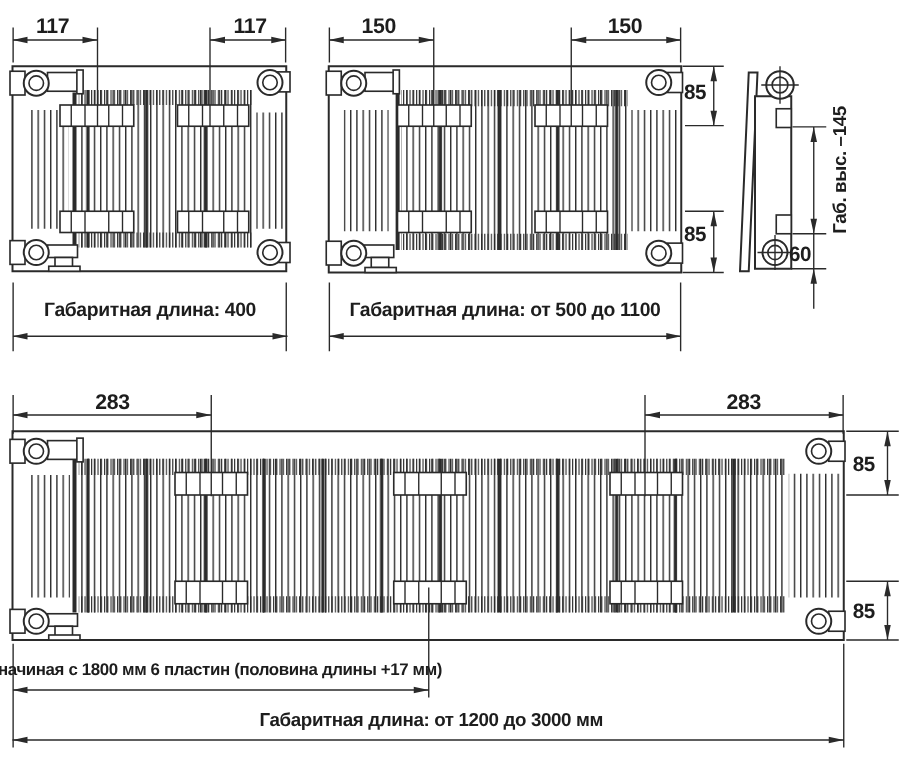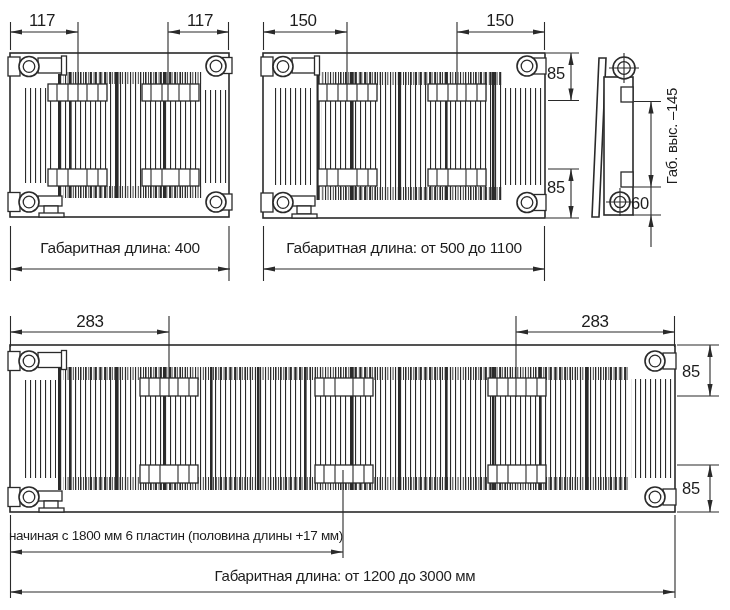--- a/index.html
+++ b/index.html
@@ -1,16 +1,16 @@
 <!DOCTYPE html>
 <html><head>
 <meta charset="utf-8">
 <style>
   html,body{margin:0;padding:0;background:#ffffff;}
-  .stage{position:relative;width:730px;height:610px;background:#fff;overflow:hidden;}
+  .stage{position:relative;width:730px;height:610px;background:#fff;overflow:hidden;font-weight:bold;}
   svg{display:block;}
   
   .ol{fill:#fff;stroke:#2a2a2a;stroke-width:1.6;}
   .ol2{fill:#fff;stroke:#2a2a2a;stroke-width:1.3;}
   .bar{fill:#2a2a2a;stroke:none;}
   .dim{stroke:#2a2a2a;stroke-width:1.1;fill:none;}
   .arr{fill:#2a2a2a;stroke:none;}
   text{font-family:"Liberation Sans",sans-serif;fill:#1d1d1d;letter-spacing:-0.3px;}
   .num{font-size:17px;text-anchor:middle;}
   .num85{font-size:16.5px;text-anchor:middle;}

